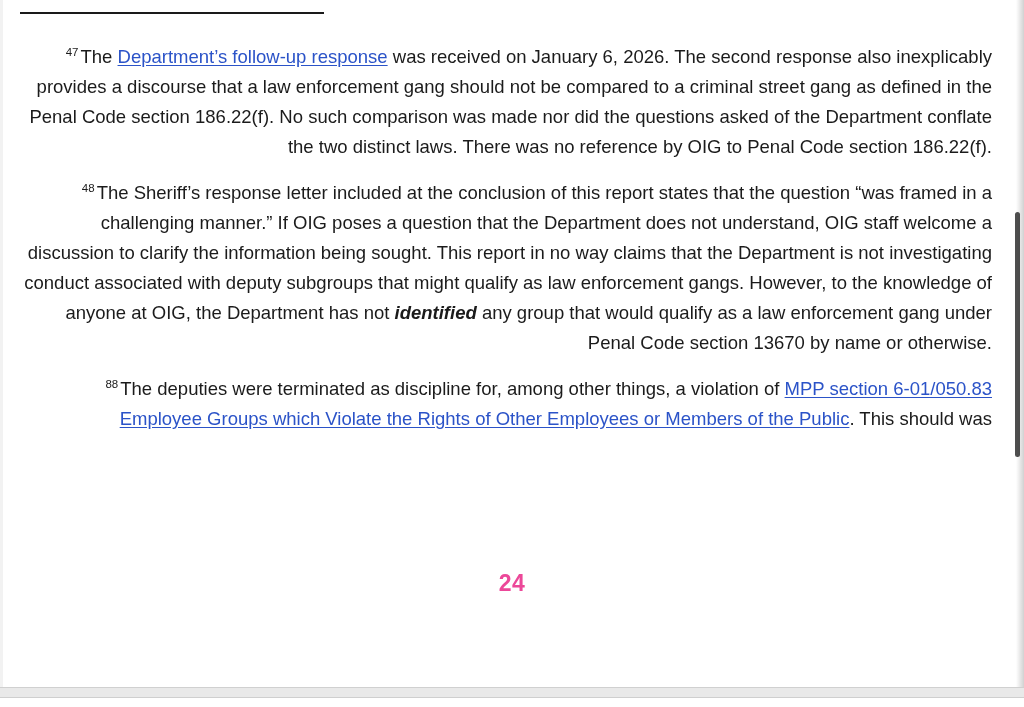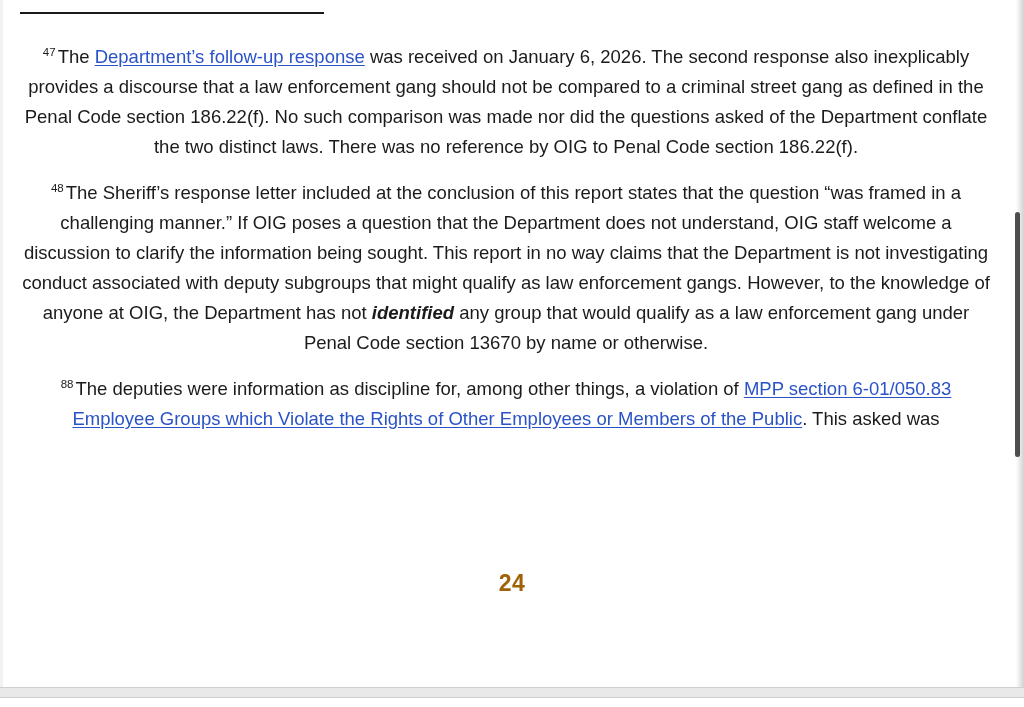--- a/index.html
+++ b/index.html
@@ -33,21 +33,21 @@
     position: absolute;
     left: 20px;
     top: 42px;
     width: 972px;
   }
   .fn {
     font-size: 18.5px;
     line-height: 1.62;
     color: #1b1b1b;
     margin: 0 0 16px 0;
-    text-align: center;
+    text-align: right;
   }
   .fn sup {
     font-size: 11.5px;
     vertical-align: super;
     line-height: 0;
     margin-right: 2px;
   }
   a.doclink {
     color: #2b53c8;
     text-decoration: underline;
@@ -58,21 +58,21 @@
     font-weight: bold;
   }
   .page-number {
     position: absolute;
     left: 0;
     right: 0;
     top: 570px;
     text-align: center;
     font-size: 23px;
     font-weight: bold;
-    color: #a16207;
+    color: #ec4899;
     letter-spacing: 0.5px;
   }
   
   .page-gap {
     position: absolute;
     left: 0;
     right: 0;
     bottom: 0;
     height: 19px;
     background: #e9e9e9;
@@ -129,21 +129,21 @@
 
     <p class="fn">
       <sup>47</sup><span>The </span><a class="doclink" href="#">Department’s follow-up response</a><span> was received on January 6, 2026. The second response also inexplicably provides a discourse that a law enforcement gang should not be compared to a criminal street gang as defined in the Penal Code section 186.22(f). No such comparison was made nor did the questions asked of the Department conflate the two distinct laws. There was no reference by OIG to Penal Code section 186.22(f).</span>
     </p>
 
     <p class="fn">
       <sup>48</sup><span>The Sheriff’s response letter included at the conclusion of this report states that the question “was framed in a challenging manner.” If OIG poses a question that the Department does not understand, OIG staff welcome a discussion to clarify the information being sought. This report in no way claims that the Department is not investigating conduct associated with deputy subgroups that might qualify as law enforcement gangs. However, to the knowledge of anyone at OIG, the Department has not </span><span class="ital">identified</span><span> any group that would qualify as a law enforcement gang under Penal Code section 13670 by name or otherwise.</span>
     </p>
 
     <p class="fn">
-      <sup>88</sup><span>The deputies were information as discipline for, among other things, a violation of </span><a class="doclink" href="#">MPP section 6-01/050.83 Employee Groups which Violate the Rights of Other Employees or Members of the Public</a><span>. This asked was</span>
+      <sup>88</sup><span>The deputies were terminated as discipline for, among other things, a violation of </span><a class="doclink" href="#">MPP section 6-01/050.83 Employee Groups which Violate the Rights of Other Employees or Members of the Public</a><span>. This should was</span>
     </p>
 
   </div>
 
   <div class="page-number">24</div>
 
   <div class="edge-shadow"></div>
   <div class="scrollbar-thumb"></div>
 
   <div class="page-gap">

